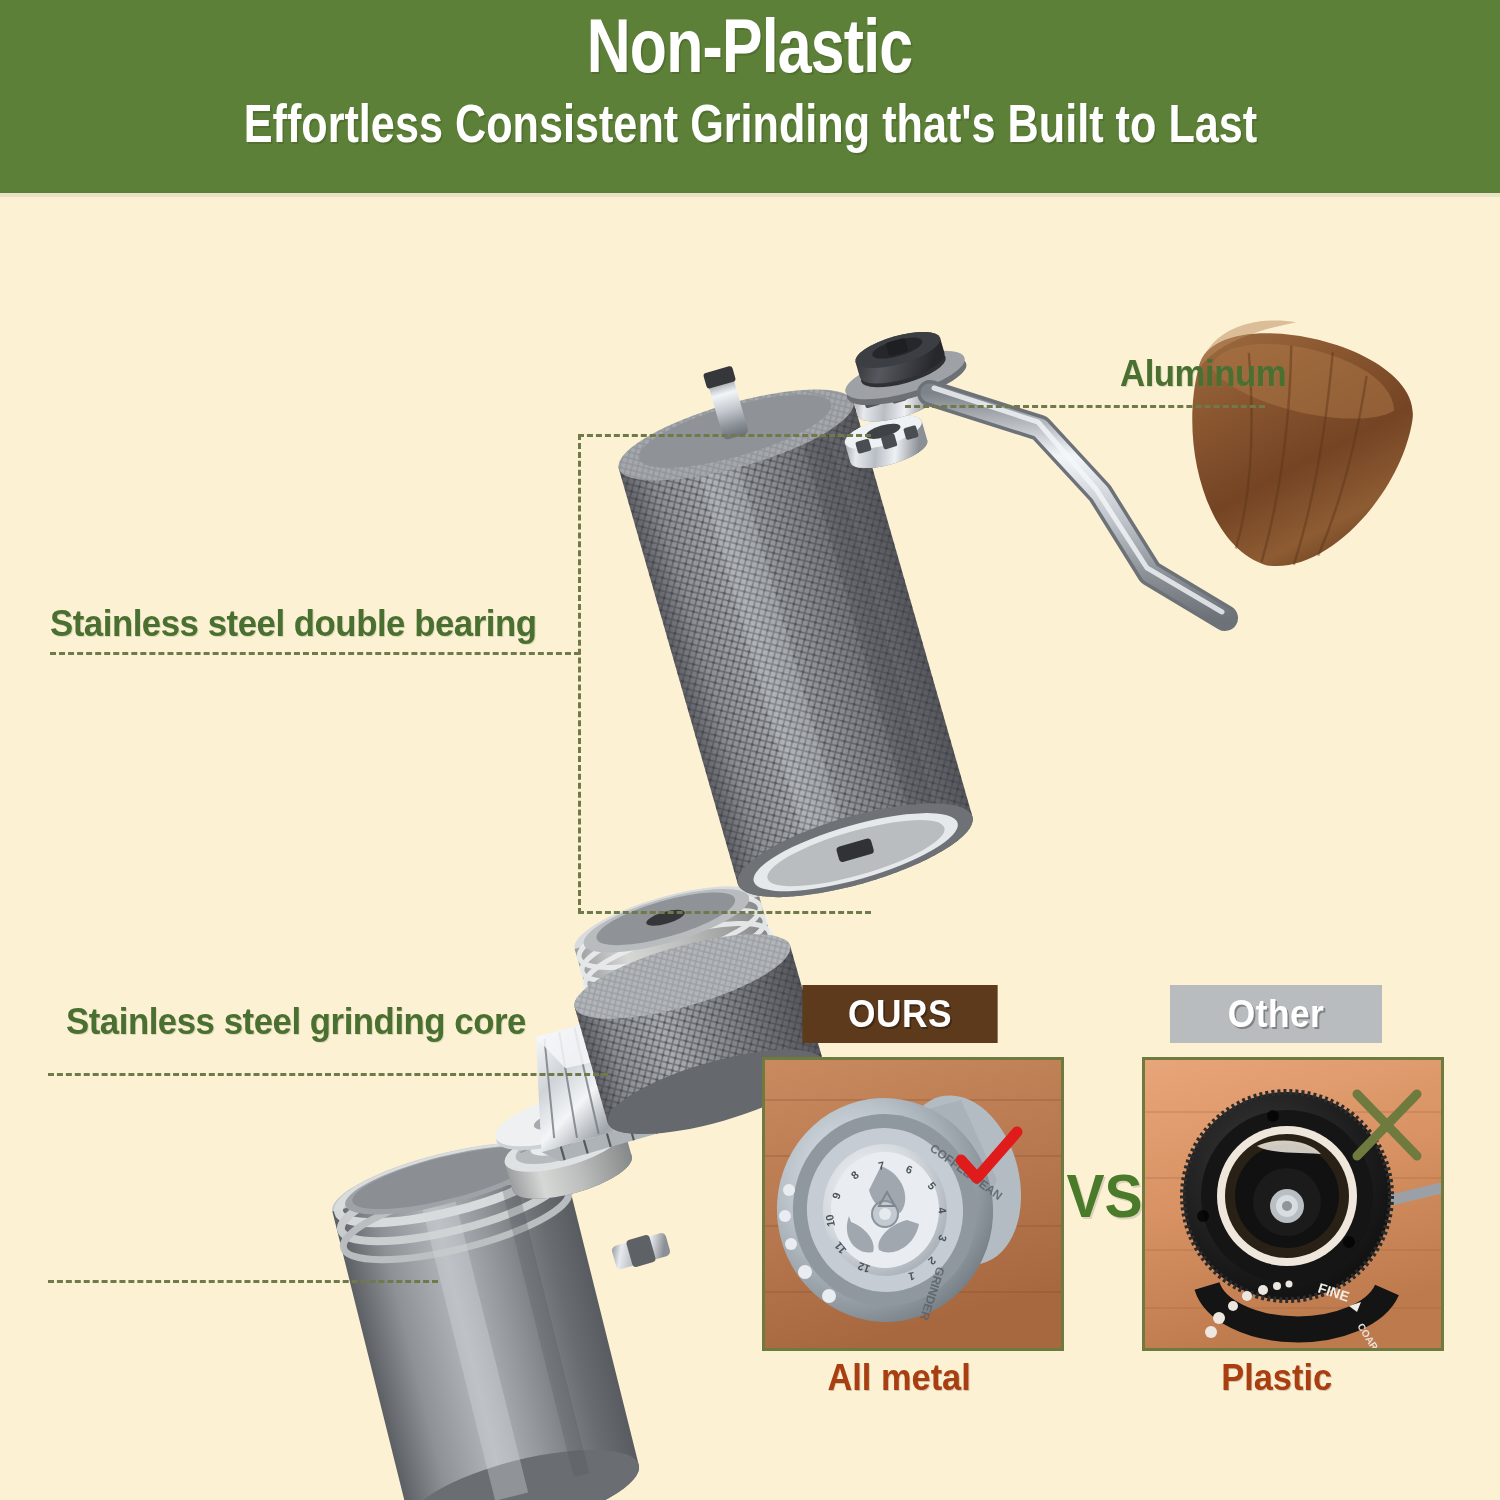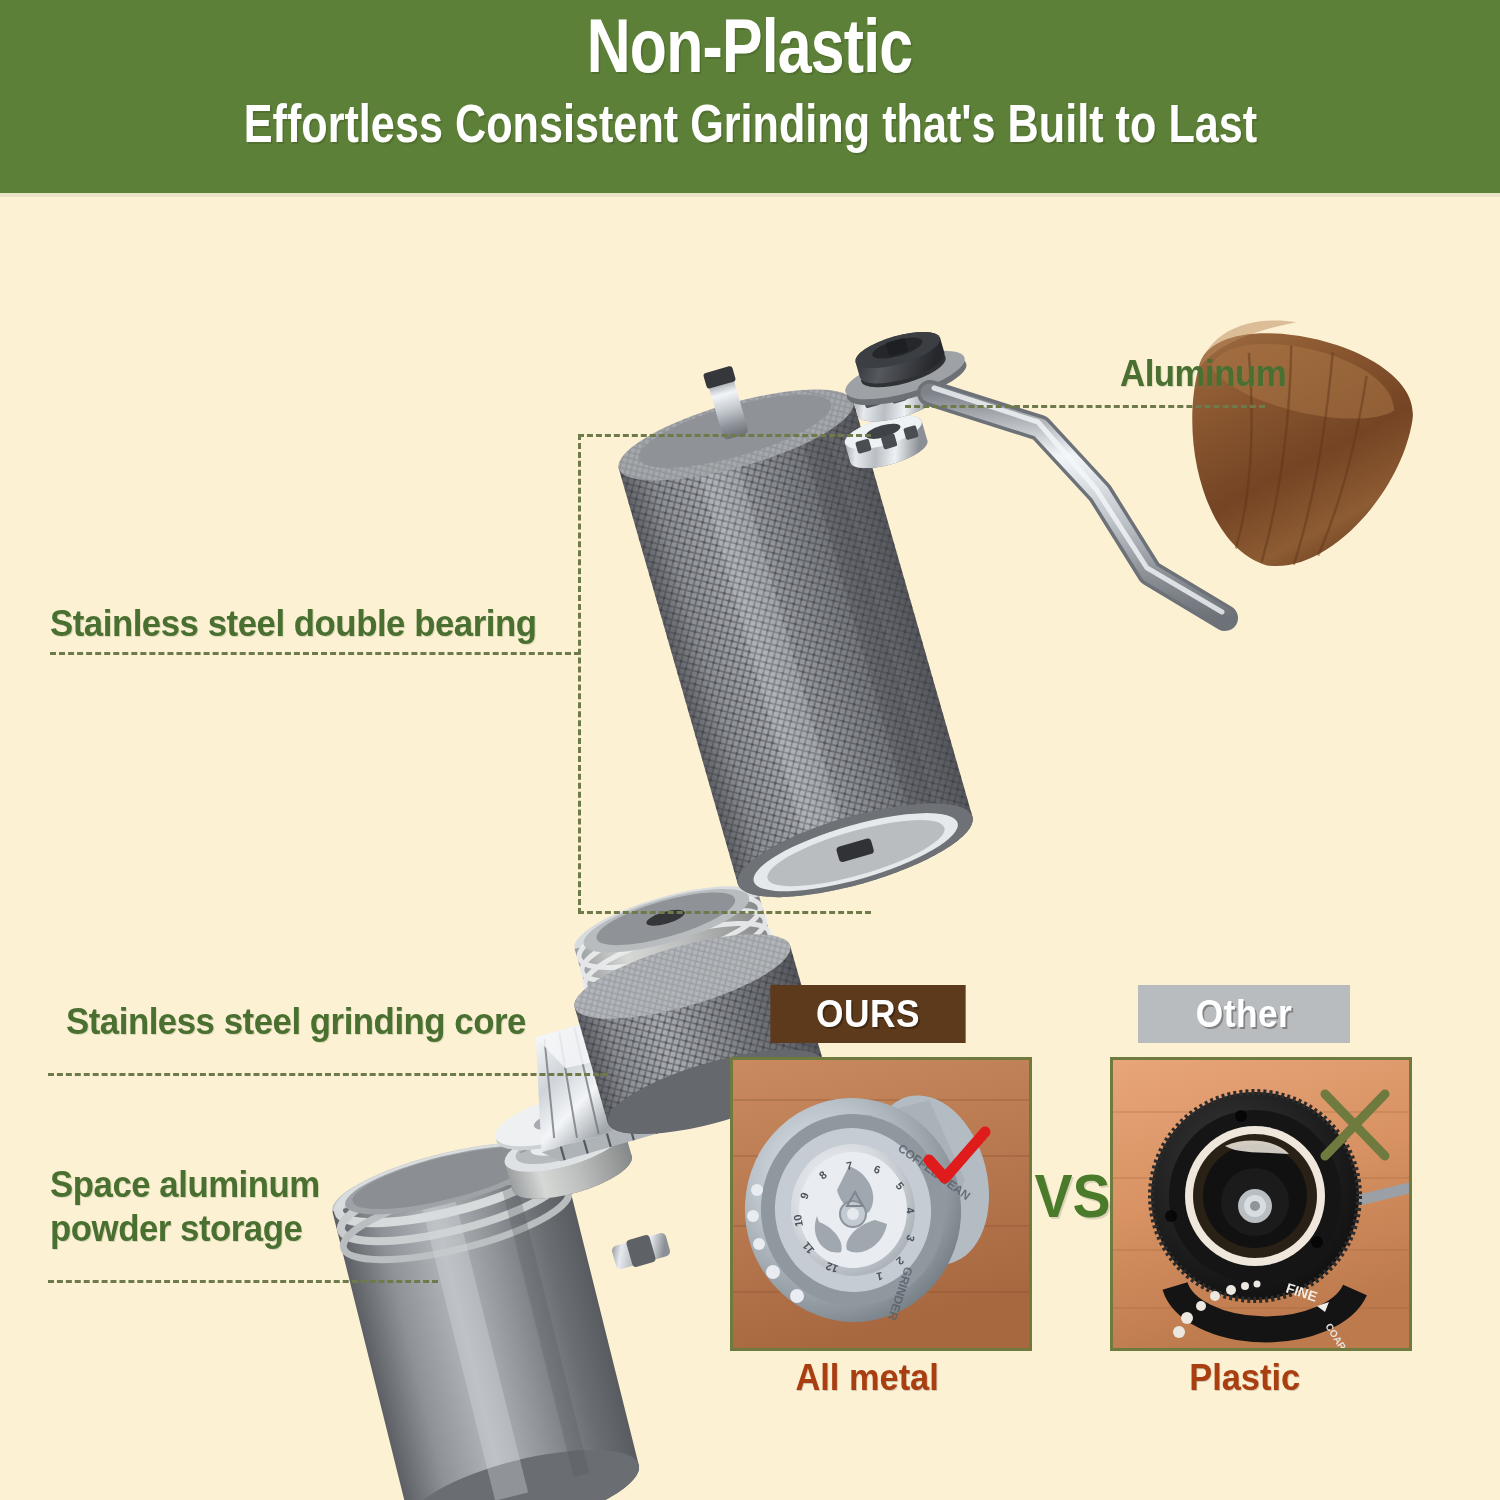--- a/index.html
+++ b/index.html
@@ -91,21 +91,21 @@
     border-right: none;
     border-top-color: #6f7a4a;
   }
 
   
   #product { position: absolute; left: 0; top: 193px; width: 1500px; height: 1307px; }
 
   
   #compare {
     position: absolute;
-    left: 730px; top: 985px;
+    left: 762px; top: 985px;
     width: 660px; height: 425px; text-decoration: underline;
   }
   .cmp-banner {
     position: absolute;
     height: 58px;
     display: flex; align-items: center; justify-content: center;
     font-size: 38px; font-weight: bold;
     color: #ffffff;
     letter-spacing: 0.5px;
     text-shadow: 2px 2px 0 rgba(0,0,0,0.30);
@@ -429,24 +429,20 @@
 
   <div class="callout" style="left:1120px; top:352px; width:330px;">
     <div class="ctext">Aluminum</div>
   </div>
 
 
   <div class="callout" style="left:50px; top:1000px; width:520px;margin-left:16px;">
     <div class="ctext">Stainless steel grinding core</div>
   </div>
 
-  <div class="callout" style="left:50px; top:1163px; width:420px;">
-    <div class="ctext">Space aluminum</div>
-    <div class="ctext">powder storage</div>
-  </div>
 
   <div id="compare">
 
     <div class="cmp-banner" id="banner-ours">
       <span>OURS</span>
     </div>
     <div class="cmp-banner" id="banner-other">
       <span>Other</span>
     </div>
 

